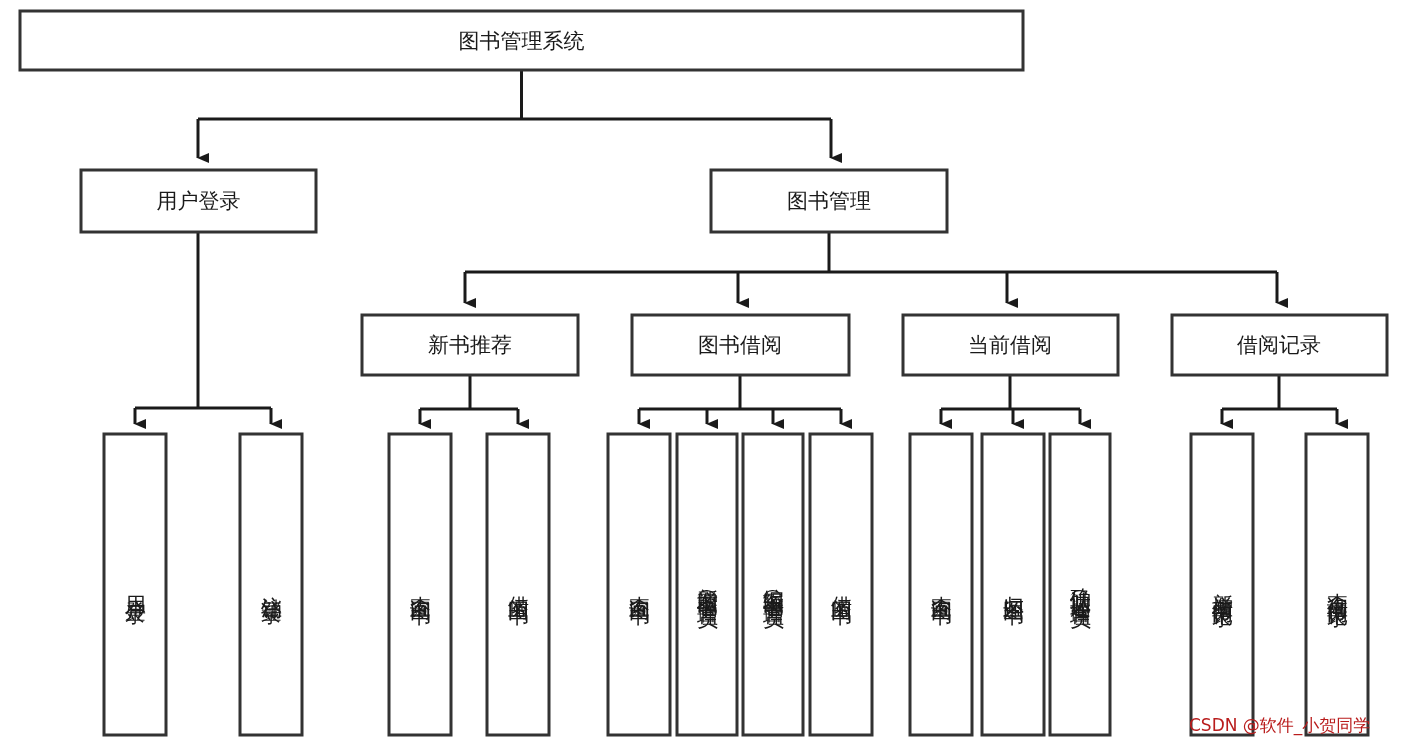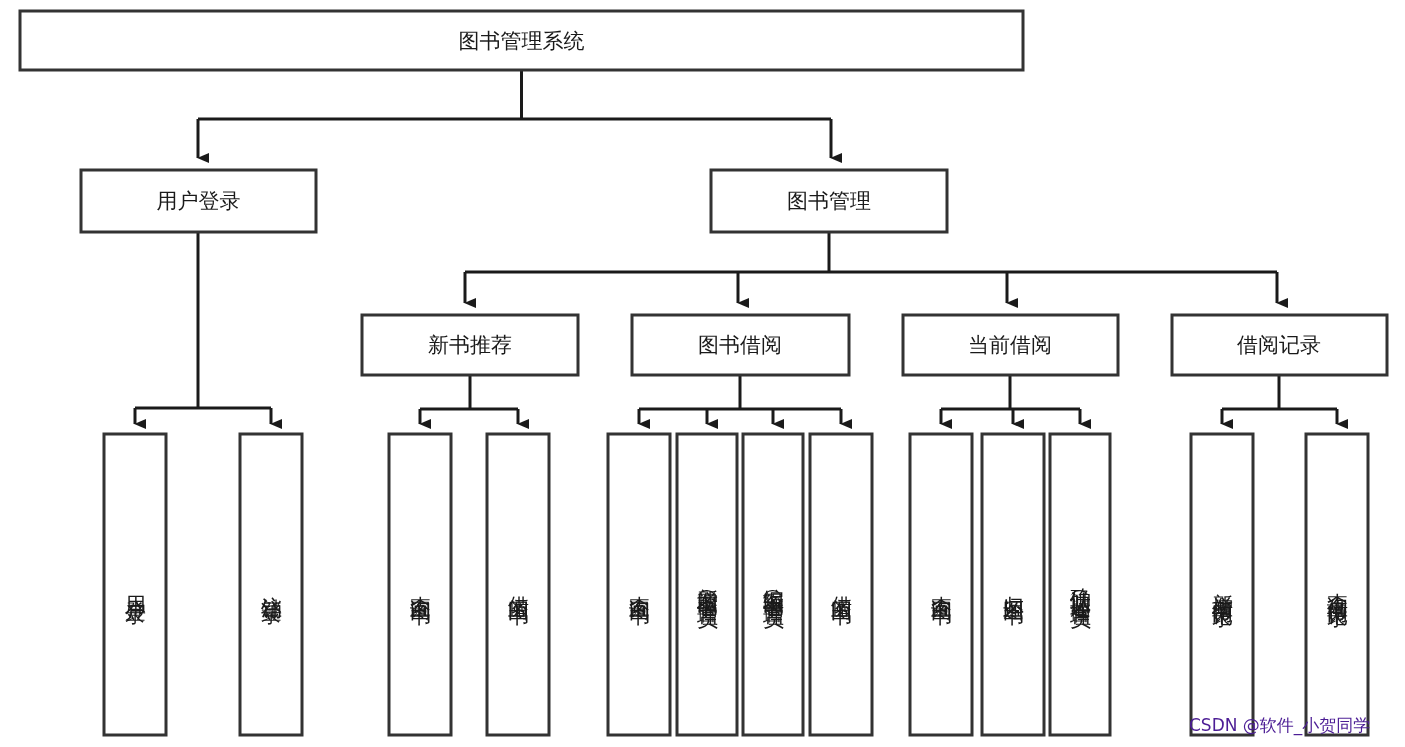--- a/index.html
+++ b/index.html
@@ -59,21 +59,21 @@
     white-space: nowrap;
     text-align: center;
     pointer-events: none;
   }
   .watermark {
     position: absolute;
     left: 1189px;
     top: 714px;
     font-family: "DejaVu Sans", "Liberation Sans", sans-serif;
     font-size: 17px;
-    color: #4c1d95;
+    color: #b91c1c;
     white-space: nowrap;
     letter-spacing: 0px;
   }
 </style>
 </head>
 <body>
 
 <div id="diagram-root">
 
   <svg class="canvas" viewBox="0 0 1405 747">

